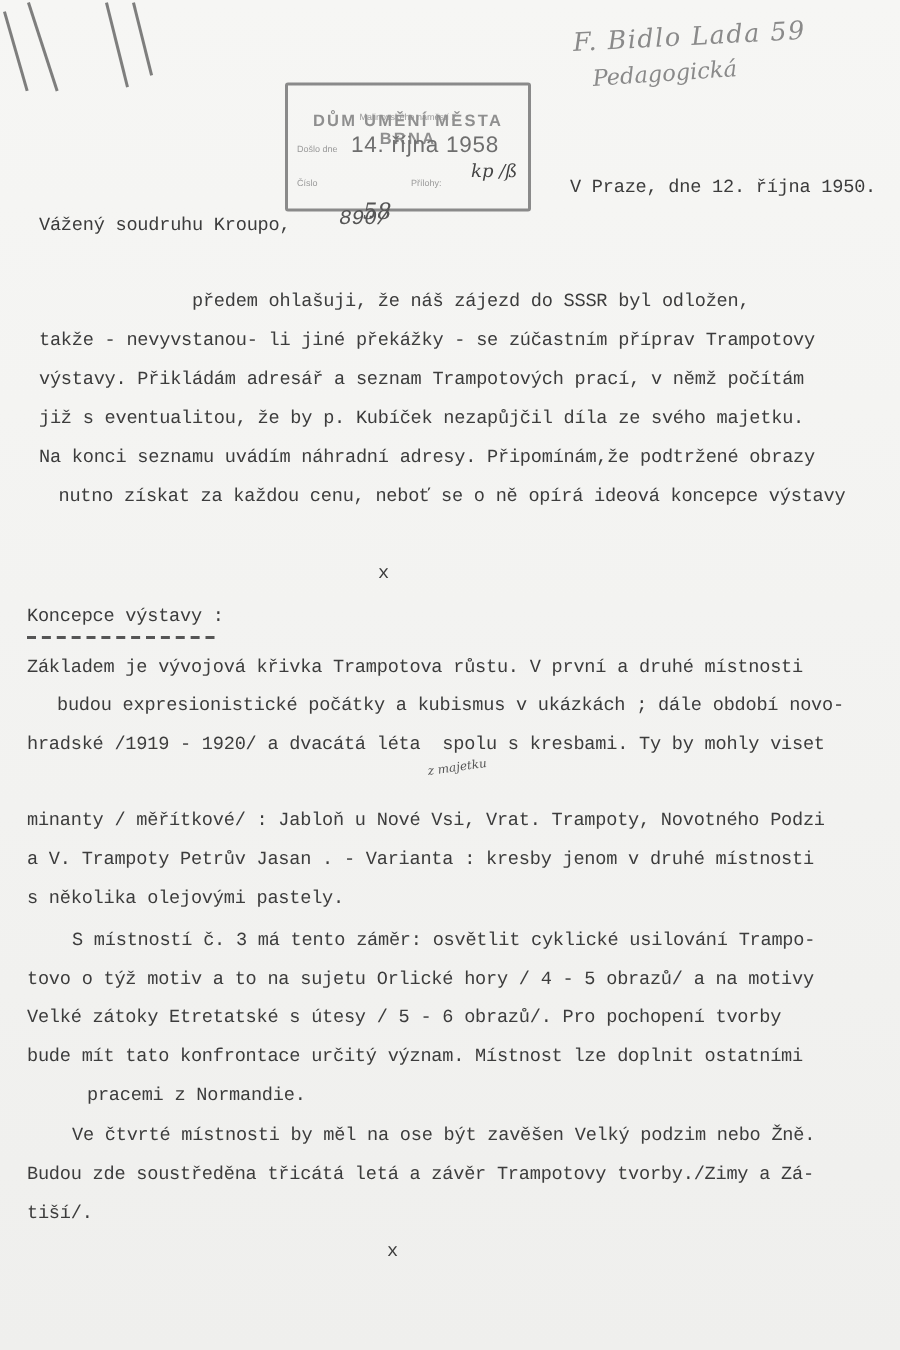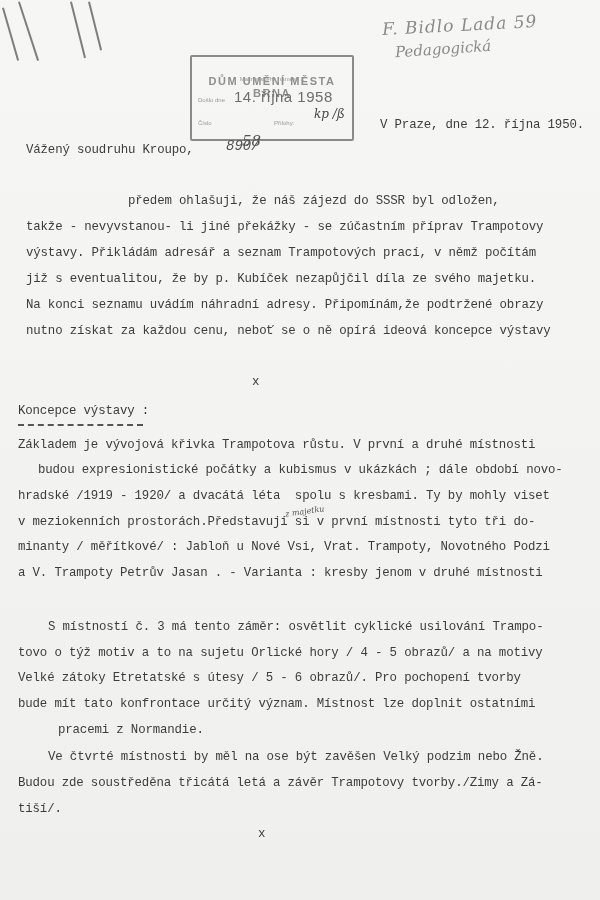--- a/index.html
+++ b/index.html
@@ -174,34 +174,34 @@
   <div class="hand hand2">Pedagogická</div>
 
   <div class="t" style="left:380px; top:118px;">V Praze, dne 12. října 1950.</div>
   <div class="t" style="left:26px; top:143px;">Vážený soudruhu Kroupo,</div>
 
   <div class="t" style="left:128px; top:194px;">předem ohlašuji, že náš zájezd do SSSR byl odložen,</div>
   <div class="t" style="left:26px; top:220px;">takže - nevyvstanou- li jiné překážky - se zúčastním příprav Trampotovy</div>
   <div class="t" style="left:26px; top:246px;">výstavy. Přikládám adresář a seznam Trampotových prací, v němž počítám</div>
   <div class="t" style="left:26px; top:272px;">již s eventualitou, že by p. Kubíček nezapůjčil díla ze svého majetku.</div>
   <div class="t" style="left:26px; top:298px;">Na konci seznamu uvádím náhradní adresy. Připomínám,že podtržené obrazy</div>
-  <div class="t" style="left:26px; top:324px;text-align:right;">nutno získat za každou cenu, neboť se o ně opírá ideová koncepce výstavy</div>
+  <div class="t" style="left:39px; top:324px;text-align:right;">nutno získat za každou cenu, neboť se o ně opírá ideová koncepce výstavy</div>
 
   <div class="t" style="left:252px; top:375px;">x</div>
 
   <div class="t" style="left:18px; top:404px;">Koncepce výstavy :</div>
   <div class="underline-dash"></div>
 
   <div class="t" style="left:18px; top:438px;">Základem je vývojová křivka Trampotova růstu. V první a druhé místnosti</div>
   <div class="t" style="left:18px; top:463px;margin-left:20px;">budou expresionistické počátky a kubismus v ukázkách ; dále období novo-</div>
   <div class="t" style="left:18px; top:489px;">hradské /1919 - 1920/ a dvacátá léta  spolu s kresbami. Ty by mohly viset</div>
-  <div class="t" style="left:18px; top:515px;">v meziokenních prostorách.Představuji si v první místnosti tyto tři do-</div>
   <div class="annot">z majetku</div>
   <div class="t" style="left:18px; top:540px;">minanty / měřítkové/ : Jabloň u Nové Vsi, Vrat. Trampoty, Novotného Podzi</div>
   <div class="t" style="left:18px; top:566px;">a V. Trampoty Petrův Jasan . - Varianta : kresby jenom v druhé místnosti</div>
+  <div class="t" style="left:18px; top:592px;">s několika olejovými pastely.</div>
 
   <div class="t" style="left:48px; top:620px;">S místností č. 3 má tento záměr: osvětlit cyklické usilování Trampo-</div>
   <div class="t" style="left:18px; top:646px;">tovo o týž motiv a to na sujetu Orlické hory / 4 - 5 obrazů/ a na motivy</div>
   <div class="t" style="left:18px; top:671px;">Velké zátoky Etretatské s útesy / 5 - 6 obrazů/. Pro pochopení tvorby</div>
   <div class="t" style="left:18px; top:697px;">bude mít tato konfrontace určitý význam. Místnost lze doplnit ostatními</div>
   <div class="t" style="left:18px; top:723px;margin-left:40px;">pracemi z Normandie.</div>
 
   <div class="t" style="left:48px; top:750px;">Ve čtvrté místnosti by měl na ose být zavěšen Velký podzim nebo Žně.</div>
   <div class="t" style="left:18px; top:776px;">Budou zde soustředěna třicátá letá a závěr Trampotovy tvorby./Zimy a Zá-</div>
   <div class="t" style="left:18px; top:802px;">tiší/.</div>

